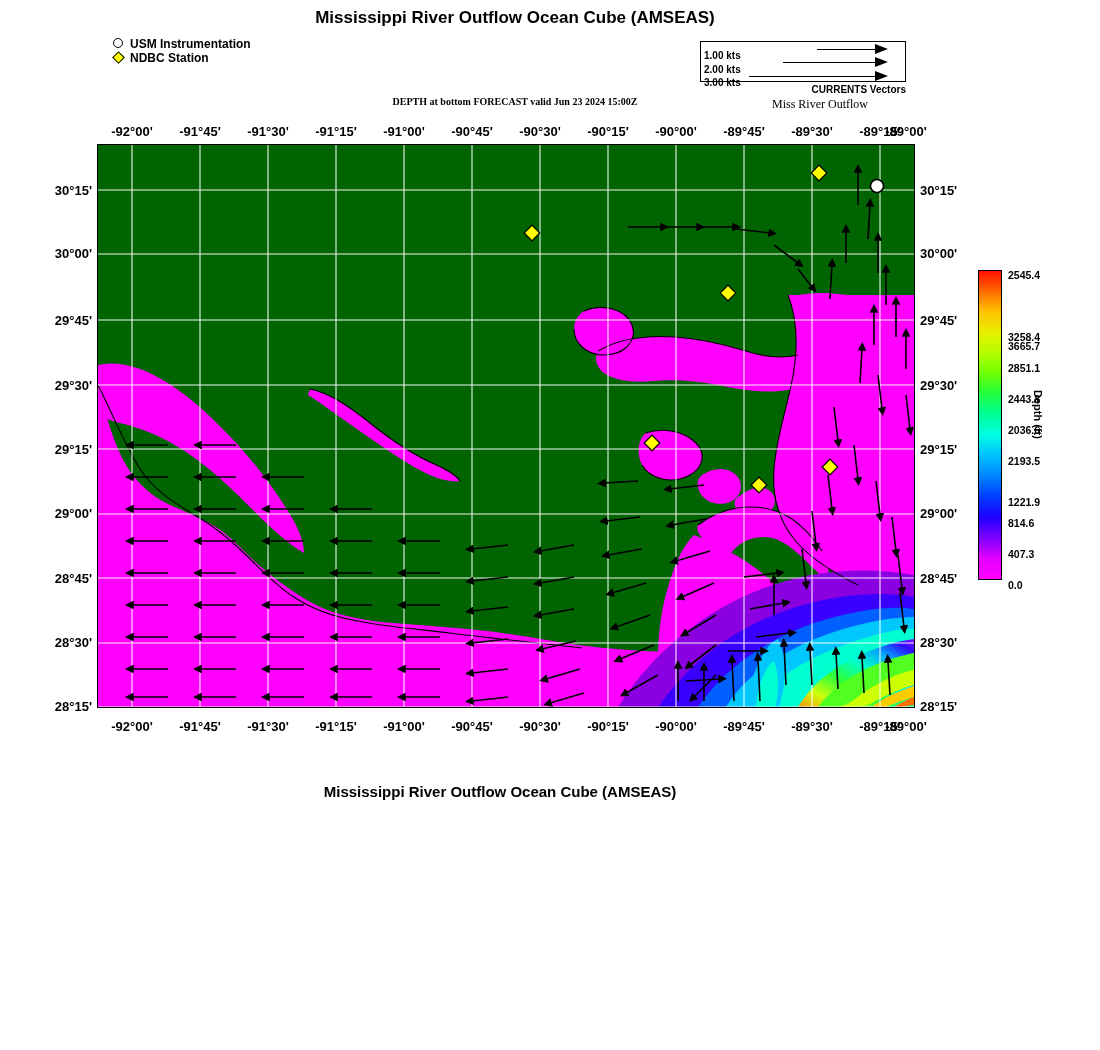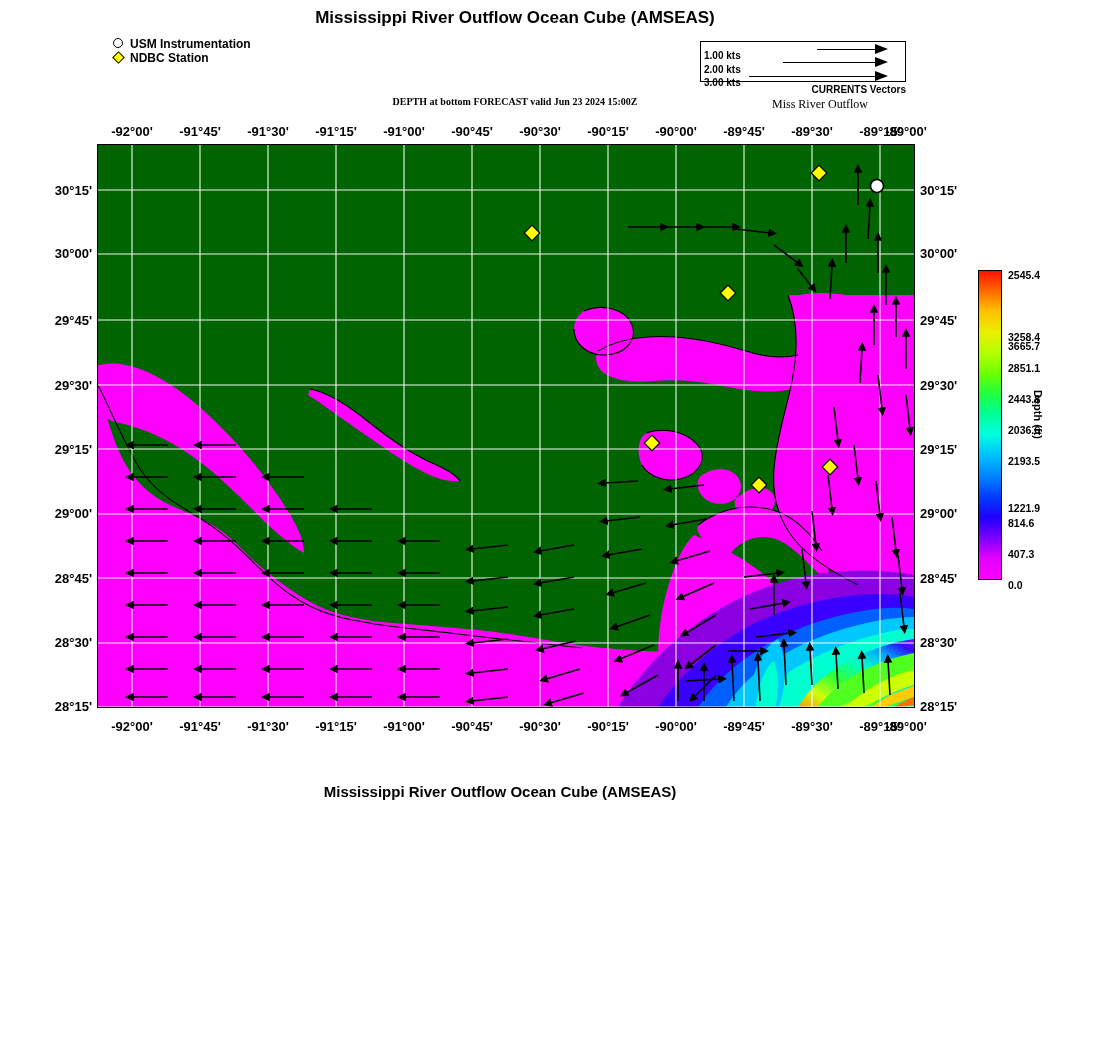--- a/index.html
+++ b/index.html
@@ -586,18 +586,18 @@
 
 <div class="abs" id="colorbar-wrap">
   <div id="colorbar"></div>
   <div class="cb-tick" style="top:5px;">2545.4</div>
   <div class="cb-tick" style="top:36px;margin-top:40px;">3665.7</div>
   <div class="cb-tick" style="top:67px;">3258.4</div>
   <div class="cb-tick" style="top:98px;">2851.1</div>
   <div class="cb-tick" style="top:129px;text-align:center;">2443.8</div>
   <div class="cb-tick" style="top:160px;text-align:right;">2036.6</div>
   <div class="cb-tick" style="top:191px;">2193.5</div>
-  <div class="cb-tick" style="top:238px;">1221.9</div>
+  <div class="cb-tick" style="top:232px;">1221.9</div>
   <div class="cb-tick" style="top:253px;">814.6</div>
   <div class="cb-tick" style="top:284px;">407.3</div>
   <div class="cb-tick" style="top:307px;margin-top:8px;">0.0</div>
   <div id="cb-title">Depth (ft)</div>
 </div>
 
 </body></html>

